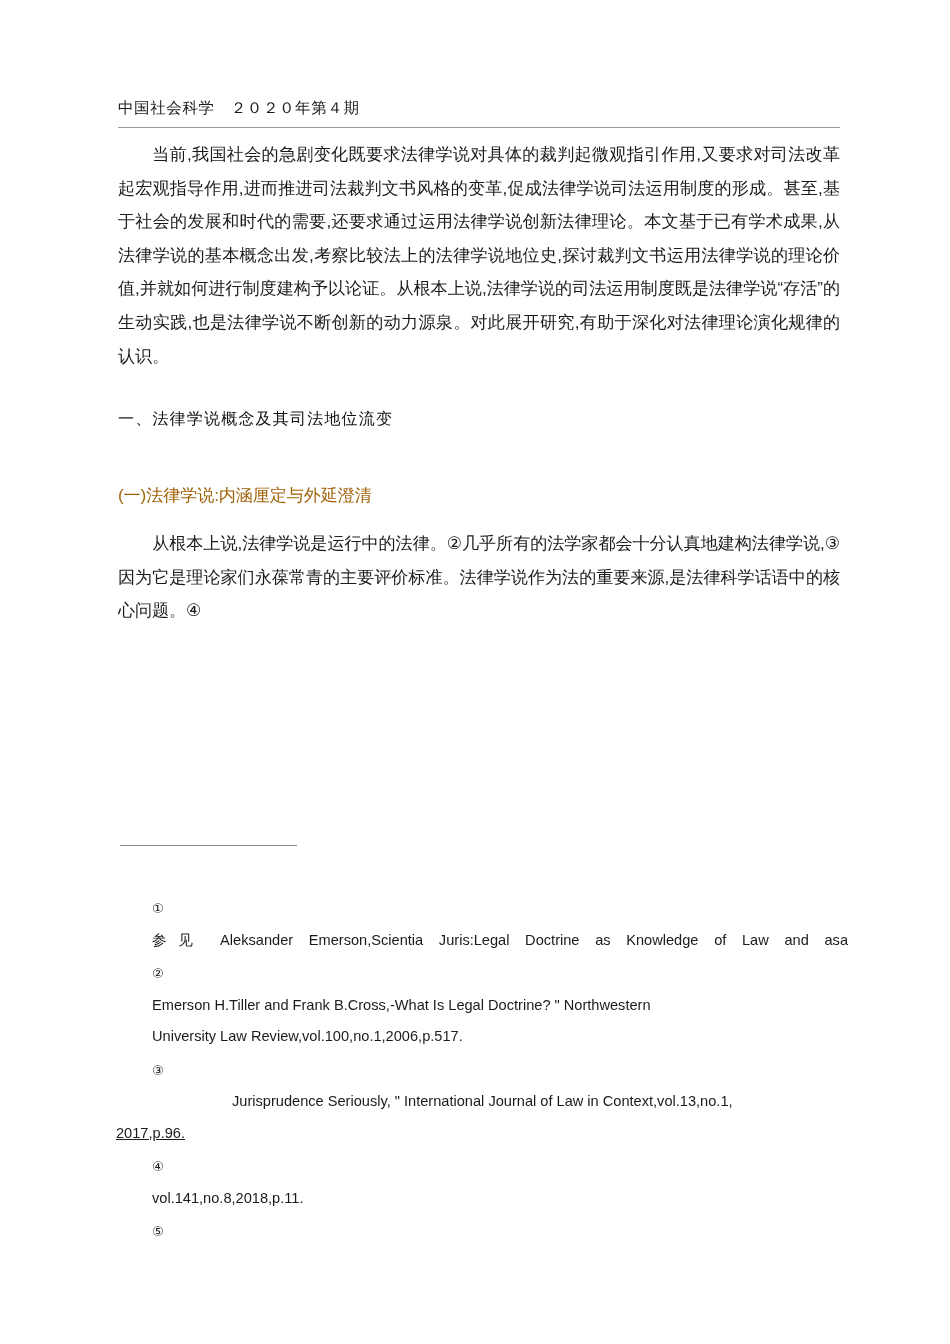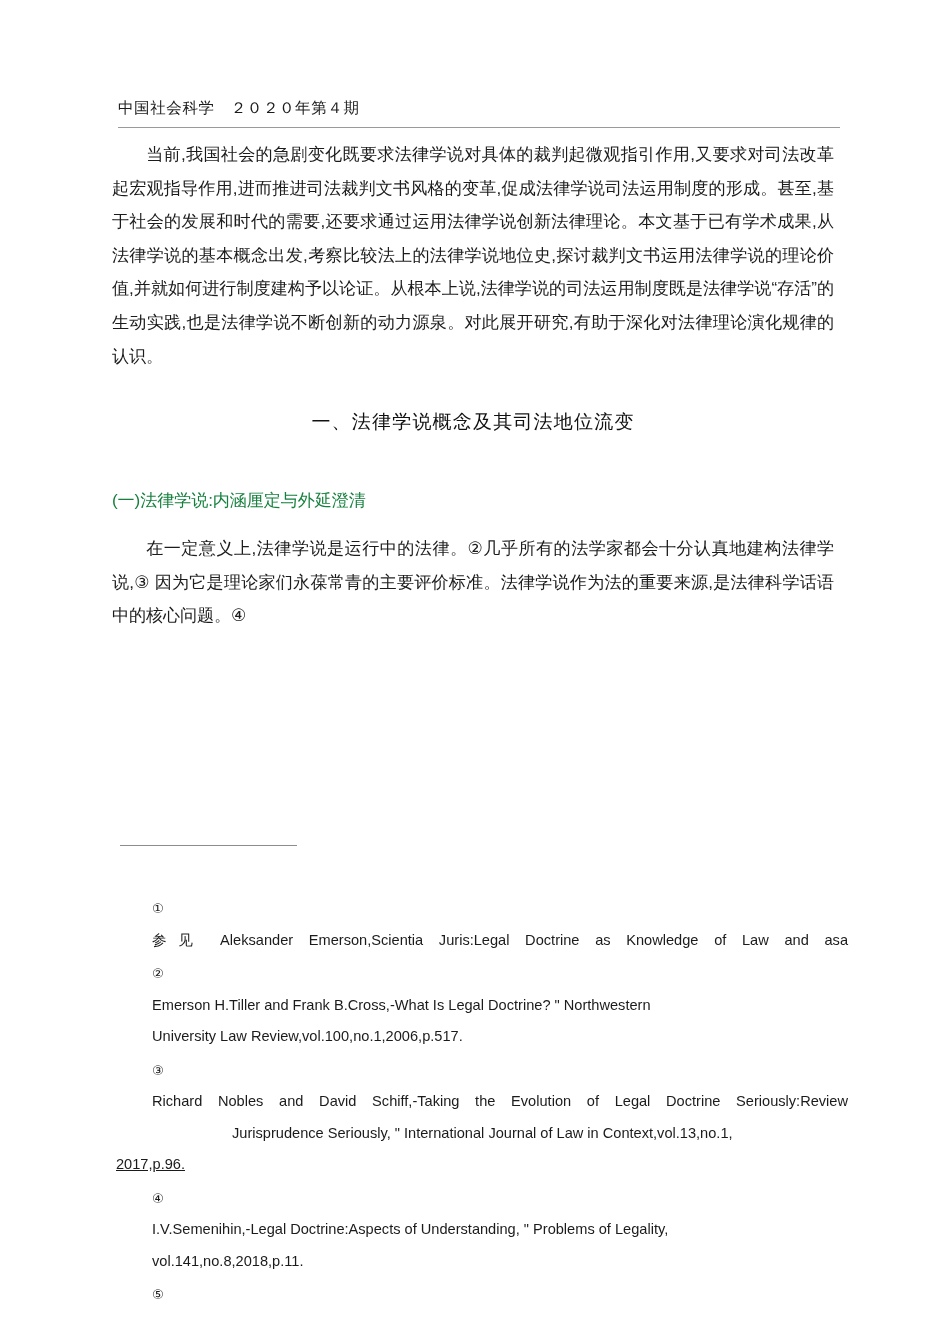--- a/index.html
+++ b/index.html
@@ -42,55 +42,55 @@
     left: 118px;
     top: 127px;
     width: 722px;
     height: 1px;
     background: #9a9a9a;
   }
 
   
   .content {
     position: absolute;
-    left: 112px;
+    left: 118px;
     top: 138px;
     width: 722px;
   }
 
   p.body-para {
     margin: 0;
     font-size: 17.1px;
     line-height: 33.6px;
     text-align: justify;
     text-justify: inter-character;
     text-indent: 2em;
     letter-spacing: -0.1px;
     color: #1b1b1b;
   }
 
   
   h2.section-heading {
     margin: 0;
-    font-size: 19px;
+    font-size: 16px;
     font-weight: normal;
-    text-align: center;
+    text-align: left;
     letter-spacing: 1.2px;
     color: #111;
     padding-top: 36px;
     padding-bottom: 32px;
   }
 
   
   h3.sub-heading {
     margin: 0;
     font-size: 17.1px;
     font-weight: normal;
     letter-spacing: -0.1px;
-    color: #15803d;
+    color: #a16207;
     padding-top: 22px;
     padding-bottom: 20px;
   }
 
   
   .fn-rule {
     position: absolute;
     left: 120px;
     top: 845px;
     width: 177px;
@@ -152,21 +152,21 @@
 
   <div class="content">
 
     <p class="body-para">当前,我国社会的急剧变化既要求法律学说对具体的裁判起微观指引作用,又要求对司法改革起宏观指导作用,进而推进司法裁判文书风格的变革,促成法律学说司法运用制度的形成。甚至,基于社会的发展和时代的需要,还要求通过运用法律学说创新法律理论。本文基于已有学术成果,从法律学说的基本概念出发,考察比较法上的法律学说地位史,探讨裁判文书运用法律学说的理论价值,并就如何进行制度建构予以论证。从根本上说,法律学说的司法运用制度既是法律学说“存活”的生动实践,也是法律学说不断创新的动力源泉。对此展开研究,有助于深化对法律理论演化规律的认识。</p>
 
     <h2 class="section-heading">一、法律学说概念及其司法地位流变</h2>
 
 
     <h3 class="sub-heading">(一)法律学说:内涵厘定与外延澄清</h3>
 
-    <p class="body-para">在一定意义上,法律学说是运行中的法律。②几乎所有的法学家都会十分认真地建构法律学说,③ 因为它是理论家们永葆常青的主要评价标准。法律学说作为法的重要来源,是法律科学话语中的核心问题。④</p>
+    <p class="body-para">从根本上说,法律学说是运行中的法律。②几乎所有的法学家都会十分认真地建构法律学说,③ 因为它是理论家们永葆常青的主要评价标准。法律学说作为法的重要来源,是法律科学话语中的核心问题。④</p>
 
 
   </div>
 
   <div class="fn-rule"></div>
 
   <div class="footnotes">
 
     <div class="fn">
       <span class="fn-marker">①</span>
@@ -179,30 +179,28 @@
       <span class="fn-marker">②</span>
       <span class="fn-body">
         <span class="fn-line">Emerson H.Tiller and Frank B.Cross,‑What Is Legal Doctrine? " Northwestern</span>
         <span class="fn-line">University Law Review,vol.100,no.1,2006,p.517.</span>
       </span>
     </div>
 
     <div class="fn">
       <span class="fn-marker">③</span>
       <span class="fn-body">
-        <span class="fn-line justify">Richard Nobles and David Schiff,‑Taking the Evolution of Legal Doctrine Seriously:Review</span>
         <span class="fn-line indent-deep">Jurisprudence Seriously, " International Journal of Law in Context,vol.13,no.1,</span>
         <span class="fn-line outdent">2017,p.96.</span>
       </span>
     </div>
 
     <div class="fn">
       <span class="fn-marker">④</span>
       <span class="fn-body">
-        <span class="fn-line">I.V.Semenihin,‑Legal Doctrine:Aspects of Understanding, " Problems of Legality,</span>
         <span class="fn-line">vol.141,no.8,2018,p.11.</span>
       </span>
     </div>
 
     <div class="fn">
       <span class="fn-marker">⑤</span>
 
     </div>
 
   </div>

